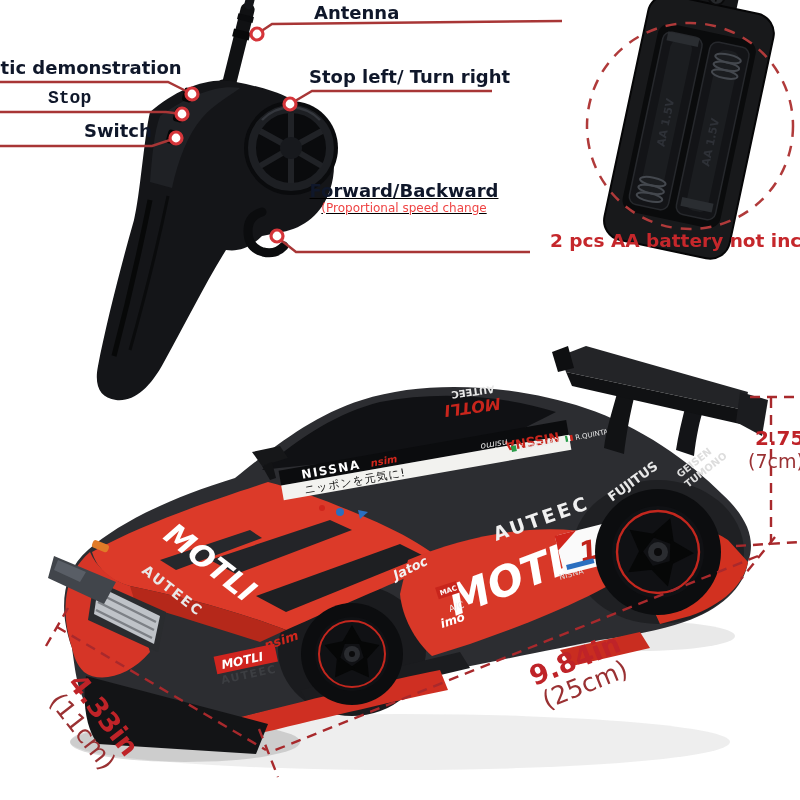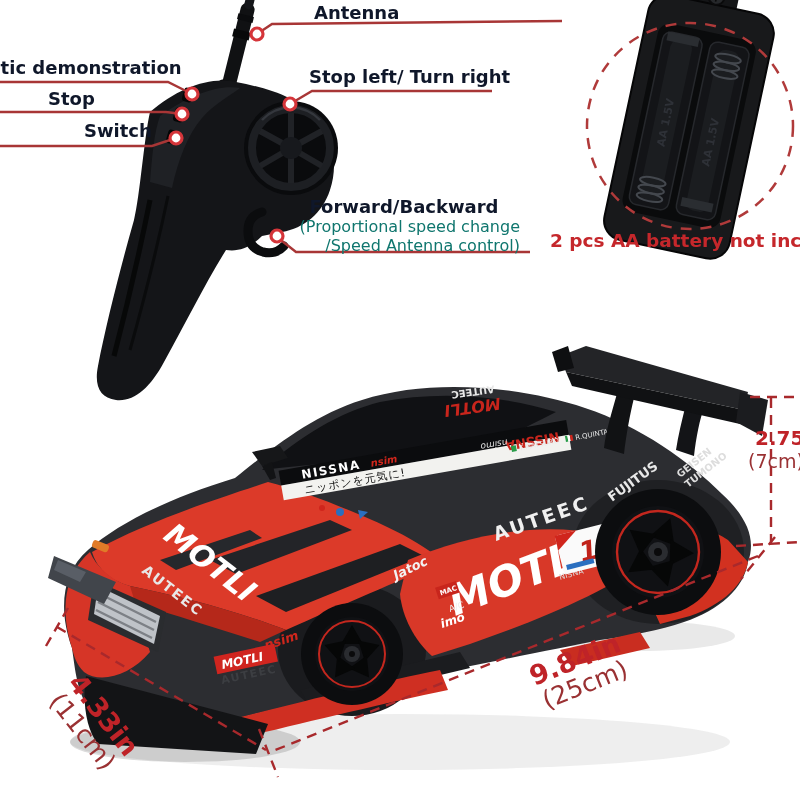--- a/index.html
+++ b/index.html
@@ -1,21 +1,21 @@
 <!DOCTYPE html>
 <html><head>
 <meta charset="utf-8">
 <style>
   html,body{margin:0;padding:0;background:#ffffff;}
   .canvas{
     position:relative;width:800px;height:800px;background:#ffffff;
     overflow:hidden;font-family:"DejaVu Sans","Liberation Sans",sans-serif;
   }
   .lbl{position:absolute;color:#0f172a;font-weight:bold;font-size:18px;white-space:nowrap;}
-  .sub{font-weight:normal;font-size:16px;color:#0f766e;text-align:right;}
+  .sub{font-weight:normal;font-size:12px;color:#ef4444;}
   .red-note{position:absolute;color:#c5272b;font-weight:bold;font-size:18.5px;white-space:nowrap;}
   .dim{position:absolute;color:#bf2328;white-space:nowrap;line-height:1.05;}
   .dim .in{font-weight:bold;}
   .dim .cm{font-weight:normal;color:#9a3133;}
   .dim-rot{text-align:center;width:170px;}
   svg{position:absolute;left:0;top:0;}
 </style>
 </head>
 <body>
 
@@ -275,30 +275,29 @@
       <path d="M771,398 L771,543"></path>
       <path d="M750,397 L800,397"></path>
       <path d="M736,546 L800,542"></path>
     </g>
   </svg>
 
   <div class="lbl" style="left:314px; top:2px;">Antenna</div>
 
   <div class="lbl" style="left:-78px; top:57px;">Automatic demonstration</div>
 
-  <div class="lbl" style="left:48px; top:88px;">Stop</div>
+  <div class="lbl" style="left:48px; top:88px;font-family:Liberation Mono, monospace;">Stop</div>
 
   <div class="lbl" style="left:36px; top:120px;margin-left:48px;">Switch</div>
 
   <div class="lbl" style="left:309px; top:66px;">Stop left/ Turn right</div>
 
-  <div style="position:absolute; left:288px; top:196px; width:232px; text-align:center;">
+  <div style="position:absolute; left:288px; top:180px; width:232px; text-align:center;text-decoration:underline;">
     <div class="lbl" style="position:static;">Forward/Backward</div>
     <div class="sub">(Proportional speed change</div>
-    <div class="sub">/Speed Antenna control)</div>
   </div>
 
   <div class="red-note" style="left:550px; top:230px;">2 pcs AA battery not included</div>
 
   <div class="dim" style="left:755px; top:428px; font-size:20px;">
     <span class="in">2.75in</span>
   </div>
   <div class="dim" style="left:748px; top:452px; font-size:19px;">
     <span class="cm">(7cm)</span>
   </div>

